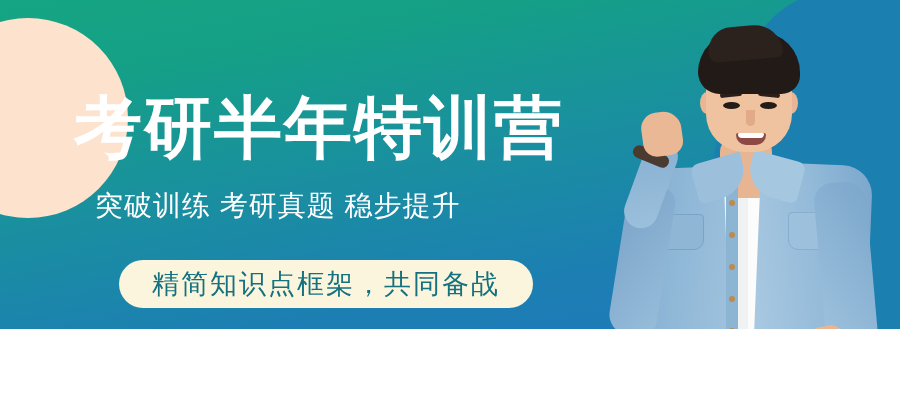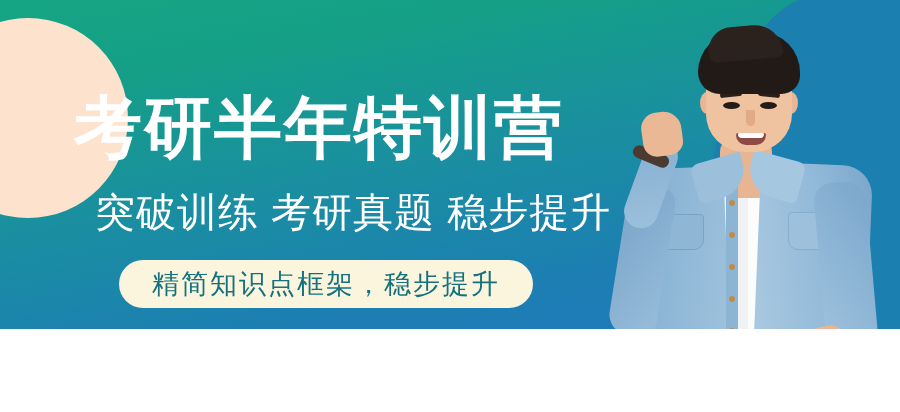--- a/index.html
+++ b/index.html
@@ -215,21 +215,21 @@
     line-height: 1;
     font-weight: 900;
     color: #ffffff;
     letter-spacing: 2px;
     white-space: nowrap;
   }
   .subtitle {
     position: absolute;
     left: 95px;
     top: 192px;
-    font-size: 40px;
+    font-size: 28px;
     line-height: 1;
     font-weight: 400;
     color: #ffffff;
     letter-spacing: 1px;
     white-space: nowrap;
   }
   .pill {
     position: absolute;
     left: 119px;
     top: 260px;
@@ -295,17 +295,17 @@
     <div class="p-part mouth"></div>
     <div class="p-part teeth"></div>
     <div class="p-part hair"></div>
     <div class="p-part hair-tuft"></div>
   </div>
 
   <div class="content">
     <div class="headline">考研半年特训营</div>
     <div class="subtitle">突破训练 考研真题 稳步提升</div>
     <div class="pill">
-      <span class="pill-text">精简知识点框架，稳步提升</span>
+      <span class="pill-text">精简知识点框架，共同备战</span>
     </div>
   </div>
 
 </div>
 
 </body></html>

